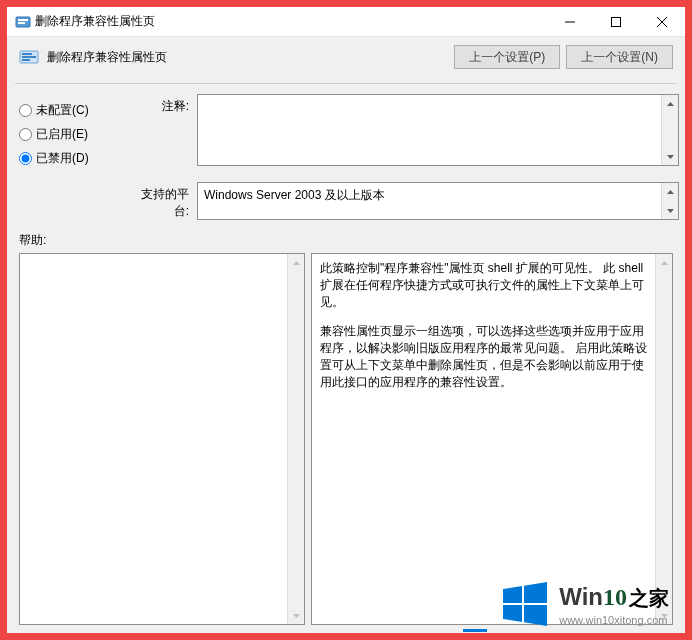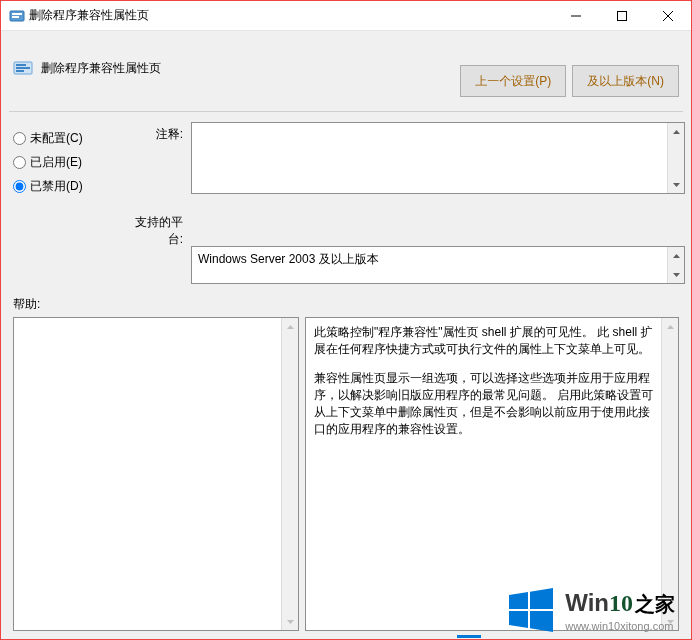--- a/index.html
+++ b/index.html
@@ -1,39 +1,39 @@
 <!DOCTYPE html>
 <html><head>
 <meta charset="utf-8">
 <style>
   * { box-sizing: border-box; }
   html,body { margin:0; padding:0; font-family: "Microsoft YaHei", "Segoe UI", sans-serif; font-size:12px; color:#000; background:#fff; }
-  .window { width:692px; height:640px; border:1px solid #ef4444; position:relative; background:#fff; display:flex; flex-direction:column; overflow:hidden; }
+  .window { width:692px; height:640px; border:7px solid #ef4444; position:relative; background:#fff; display:flex; flex-direction:column; overflow:hidden; }
   .titlebar { height:30px; display:flex; align-items:center; padding-left:8px; background:#fff; border-bottom:1px solid #e5e5e5; }
   .titlebar .title { flex:1; font-size:12px; color:#000; padding-left:4px; }
   .titlebar .icon16 { width:16px; height:16px; display:inline-flex; align-items:center; justify-content:center; }
   .win-btns { display:flex; height:100%; }
   .win-btn { width:46px; height:100%; display:flex; align-items:center; justify-content:center; color:#333; }
   .body { flex:1; background:#f0f0f0; display:flex; flex-direction:column; padding:0; position:relative; }
   .hdr-row { display:flex; align-items:center; padding:8px 12px 14px 12px; }
   .hdr-row .left { display:flex; align-items:center; gap:8px; flex:1; }
   .hdr-row .btns { display:flex; gap:6px; }
-  button.win { height:32px; padding:0 14px; background:#e1e1e1; border:1px solid #adadad; font-size:12px; font-family:inherit; color:#a16207;margin-top:26px; }
+  button.win { height:24px; padding:0 14px; background:#e1e1e1; border:1px solid #adadad; font-size:12px; font-family:inherit; color:#404040; }
   .divider { height:1px; background:#d0d0d0; margin:0 8px 10px 8px; }
   .config-area { display:flex; padding:0 6px 10px 12px; gap:12px; }
   .radios { width:96px; padding-top:4px; }
   .radio-row { display:flex; align-items:center; gap:4px; height:24px; font-size:12px; }
   .radio-row input { margin:0; width:13px; height:13px;}
   .fields { flex:1; display:flex; flex-direction:column; gap:16px; }
   .field-row { display:flex; align-items:flex-start; gap:6px; }
   .field-label { width:64px; text-align:right; padding-top:4px; padding-right:2px; color:#000; }
   .comment-box { flex:1; height:72px; background:#fff; border:1px solid #8e8e8e; position:relative; }
   .comment-box .sb { position:absolute; right:0; top:0; bottom:0; width:17px; background:#f0f0f0; border-left:1px solid #dcdcdc; display:flex; flex-direction:column; justify-content:space-between; align-items:center; }
   .sb-btn { width:100%; height:17px; display:flex; align-items:center; justify-content:center; }
-  .platform-box { flex:1; height:38px; background:#fff; border:1px solid #8e8e8e; position:relative; padding:4px 20px 4px 6px; font-size:12px; color:#000;margin-top:36px; }
+  .platform-box { flex:1; height:38px; background:#fff; border:1px solid #8e8e8e; position:relative; padding:4px 20px 4px 6px; font-size:12px; color:#000; }
   .platform-box .sb { position:absolute; right:0; top:0; bottom:0; width:17px; background:#f0f0f0; border-left:1px solid #dcdcdc; display:flex; flex-direction:column; justify-content:space-between; align-items:center; }
   .lower { flex:1; display:flex; flex-direction:column; padding:0 12px; }
   .lower-labels { display:flex; padding:2px 0 4px 0; }
   .lower-labels .ops-lbl { width:292px; }
   .panels { flex:1; display:flex; gap:6px; min-height:0; }
   .panel { background:#fff; border:1px solid #8e8e8e; position:relative; }
   .panel.ops { width:286px; }
   .panel.help { flex:1; padding:6px 22px 6px 8px; font-size:12px; line-height:17px; color:#000; position:relative; }
   .panel.help p { margin:0 0 12px 0; }
   .panel.help .sb { position:absolute; right:0; top:0; bottom:0; width:17px; background:#f0f0f0; border-left:1px solid #dcdcdc; display:flex; flex-direction:column; justify-content:space-between; align-items:center; }
@@ -94,21 +94,21 @@
             <rect x="1" y="4" width="18" height="12" rx="1" fill="#cfe2f3" stroke="#6fa8dc"></rect>
             <rect x="3" y="6" width="10" height="2" fill="#3d85c6"></rect>
             <rect x="3" y="9" width="14" height="2" fill="#3d85c6"></rect>
             <rect x="3" y="12" width="8" height="2" fill="#3d85c6"></rect>
           </svg>
         </span>
         <span style="font-size:12px;">删除程序兼容性属性页</span>
       </div>
       <div class="btns">
         <button class="win">上一个设置(P)</button>
-        <button class="win">及以上版本(N)</button>
+        <button class="win">上一个设置(N)</button>
       </div>
     </div>
 
     <div class="divider"></div>
 
     <div class="config-area">
       <div class="radios">
         <label class="radio-row">
           <input type="radio" name="cfg" style="">
           <span>未配置(C)</span>

